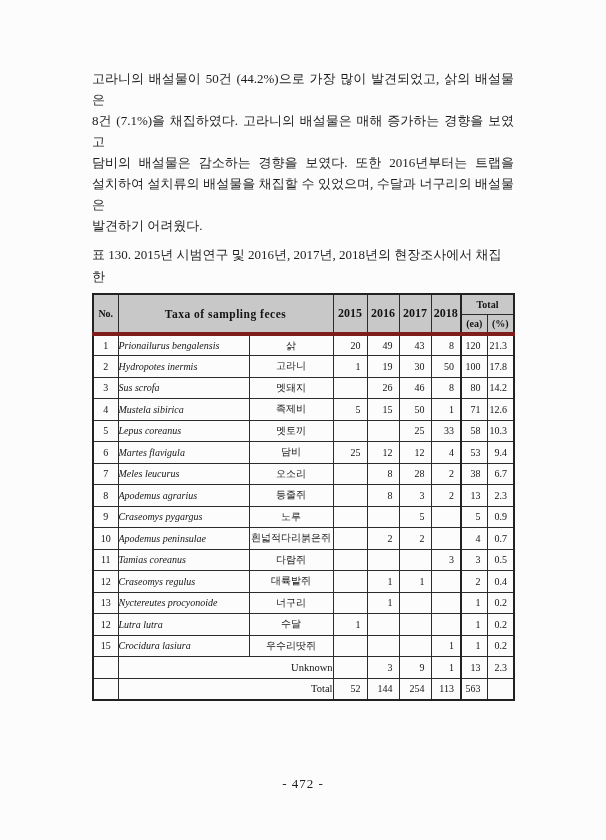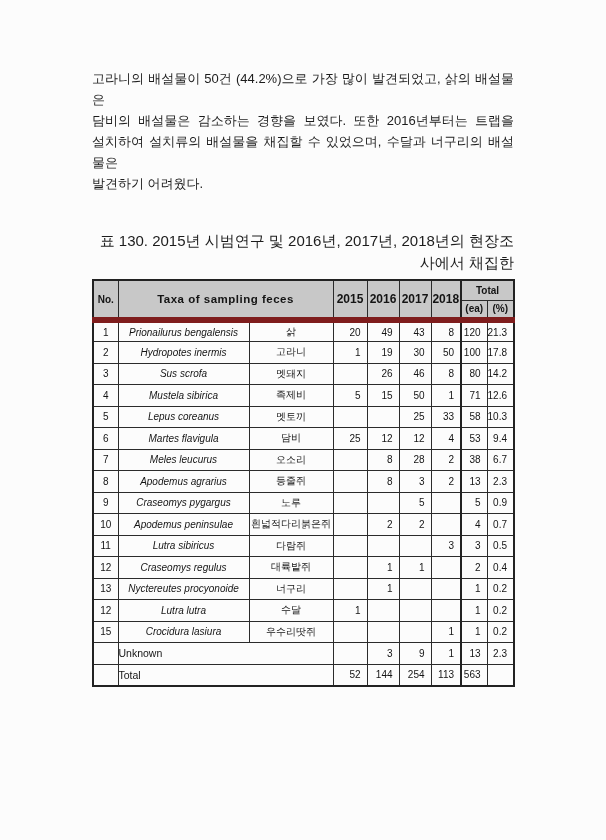--- a/index.html
+++ b/index.html
@@ -1,65 +1,66 @@
 <!DOCTYPE html>
 <html><head>
 <meta charset="utf-8">
 <style>
   * { margin:0; padding:0; box-sizing:border-box; }
   html,body { background:#e8e8e8; }
   .page {
     position:relative; width:606px; height:840px; margin:0 auto;
     background:#fcfcfc; color:#1c1c1c;
-    font-family:Liberation Sans, sans-serif;
+    font-family:Liberation Serif, serif;
     overflow:hidden;
   }
   .content { position:absolute; left:92px; top:68px; width:422px; }
 
   .paragraph { font-size:13px; line-height:21px; }
   .para-line { text-align:justify; text-align-last:justify; }
   .para-line:last-child { text-align-last:left; }
 
-  .caption { margin-top:36px; font-size:15px; line-height:22px;text-align:right; }
+  .caption { margin-top:8px; font-size:13px; line-height:22px; }
   .caption-line2 { padding-left:39px; }
 
   table.feces {
     margin-top:5px; width:421px; table-layout:fixed;
     border-collapse:collapse; border:2px solid #222;
     font-size:10px; color:#141414;
   }
   .feces th, .feces td { border:1px solid #2b2b2b; overflow:hidden; white-space:nowrap; }
   .feces thead th {
     background:var(--header-bg,#c8c8c8); font-weight:bold; text-align:center;
     height:20px; font-size:10px;
   }
   .feces thead th.h-taxa { font-size:11.5px; letter-spacing:0.5px;margin-top:32px; }
   .feces thead th.h-year { font-size:12px;margin-top:20px; }
-  .feces thead th.hb2 { border-bottom:6px solid #7f1d1d; }
+  .feces thead th.hb2 { border-bottom:4px solid #7f1d1d; }
   .feces td { height:21.5px; }
   .bl2 { border-left:2px solid #222 !important; }
   .c-no  { text-align:center; }
-  .c-sci { text-align:center; font-style:italic; }
+  .c-sci { text-align:left; font-style:italic; }
   .c-kor { text-align:center; }
   .c-num { text-align:right; padding-right:6px; }
-  .c-label { text-align:left; font-size:10.5px; }
+  .c-label { text-align:right; font-size:10.5px; }
 
   .page-number {
     position:absolute; left:92px; width:422px; top:776px;
     text-align:center; font-size:13px; letter-spacing:1px;
   }
 </style>
 </head>
 <body style="--header-bg: #c8c8c8;">
 
 <div class="page">
   <div class="content">
 
     <div class="paragraph">
       <div class="para-line">고라니의 배설물이 50건 (44.2%)으로 가장 많이 발견되었고, 삵의 배설물은</div>
+      <div class="para-line">8건 (7.1%)을 채집하였다. 고라니의 배설물은 매해 증가하는 경향을 보였고</div>
       <div class="para-line">담비의 배설물은 감소하는 경향을 보였다. 또한 2016년부터는 트랩을</div>
       <div class="para-line">설치하여 설치류의 배설물을 채집할 수 있었으며, 수달과 너구리의 배설물은</div>
       <div class="para-line">발견하기 어려웠다.</div>
     </div>
 
     <div class="caption">
       <div class="caption-line1">표 130. 2015년 시범연구 및 2016년, 2017년, 2018년의 현장조사에서 채집한</div>
     </div>
 
     <table class="feces">
@@ -195,21 +196,21 @@
             <td class="c-kor">흰넓적다리붉은쥐</td>
             <td class="c-num"></td>
             <td class="c-num">2</td>
             <td class="c-num">2</td>
             <td class="c-num"></td>
             <td class="c-num bl2">4</td>
             <td class="c-num">0.7</td>
           </tr>
           <tr>
             <td class="c-no">11</td>
-            <td class="c-sci">Lutra sibiricus</td>
+            <td class="c-sci">Tamias coreanus</td>
             <td class="c-kor">다람쥐</td>
             <td class="c-num"></td>
             <td class="c-num"></td>
             <td class="c-num"></td>
             <td class="c-num">3</td>
             <td class="c-num bl2">3</td>
             <td class="c-num">0.5</td>
           </tr>
           <tr>
             <td class="c-no">12</td>
@@ -273,13 +274,14 @@
             <td class="c-num">254</td>
             <td class="c-num">113</td>
             <td class="c-num bl2">563</td>
             <td class="c-num"></td>
           </tr>
         </tbody>
     </table>
 
   </div>
 
+  <div class="page-number">- 472 -</div>
 </div>
 
 </body></html>

